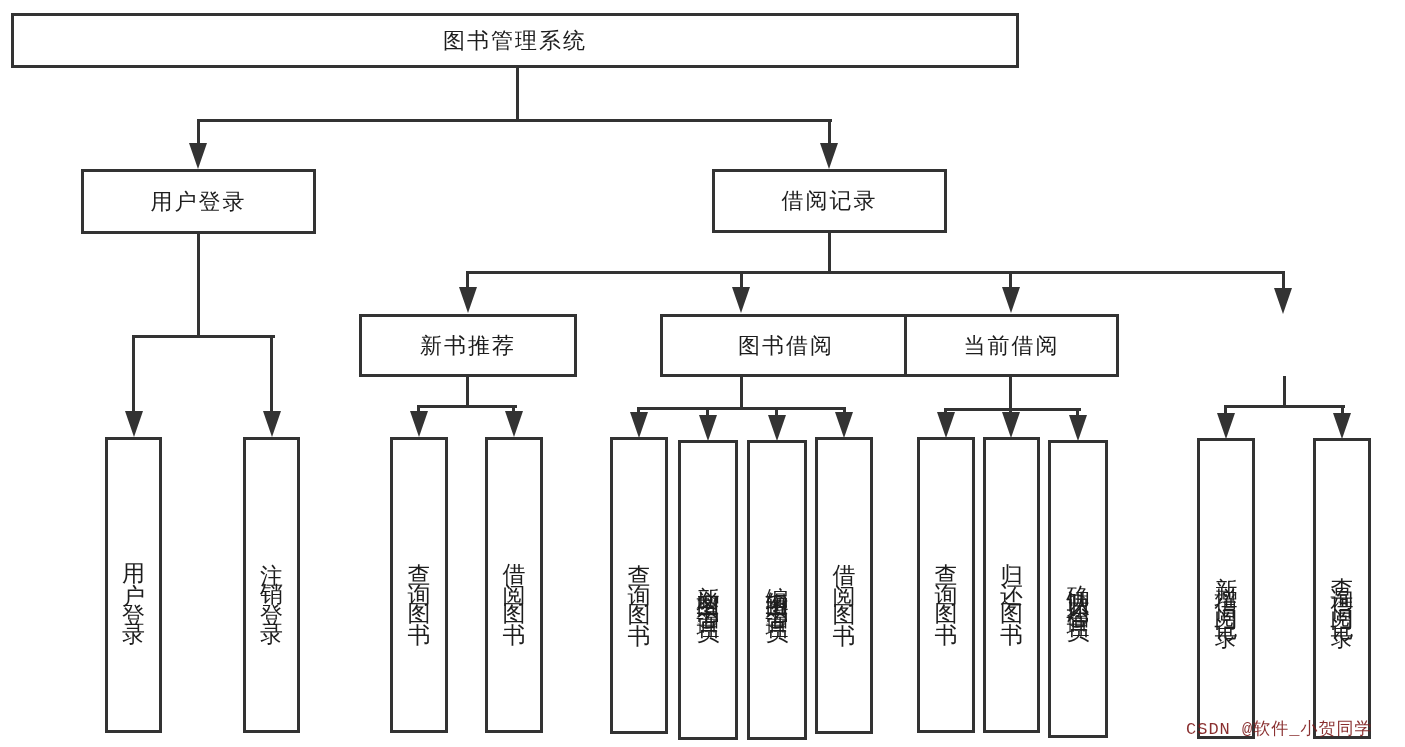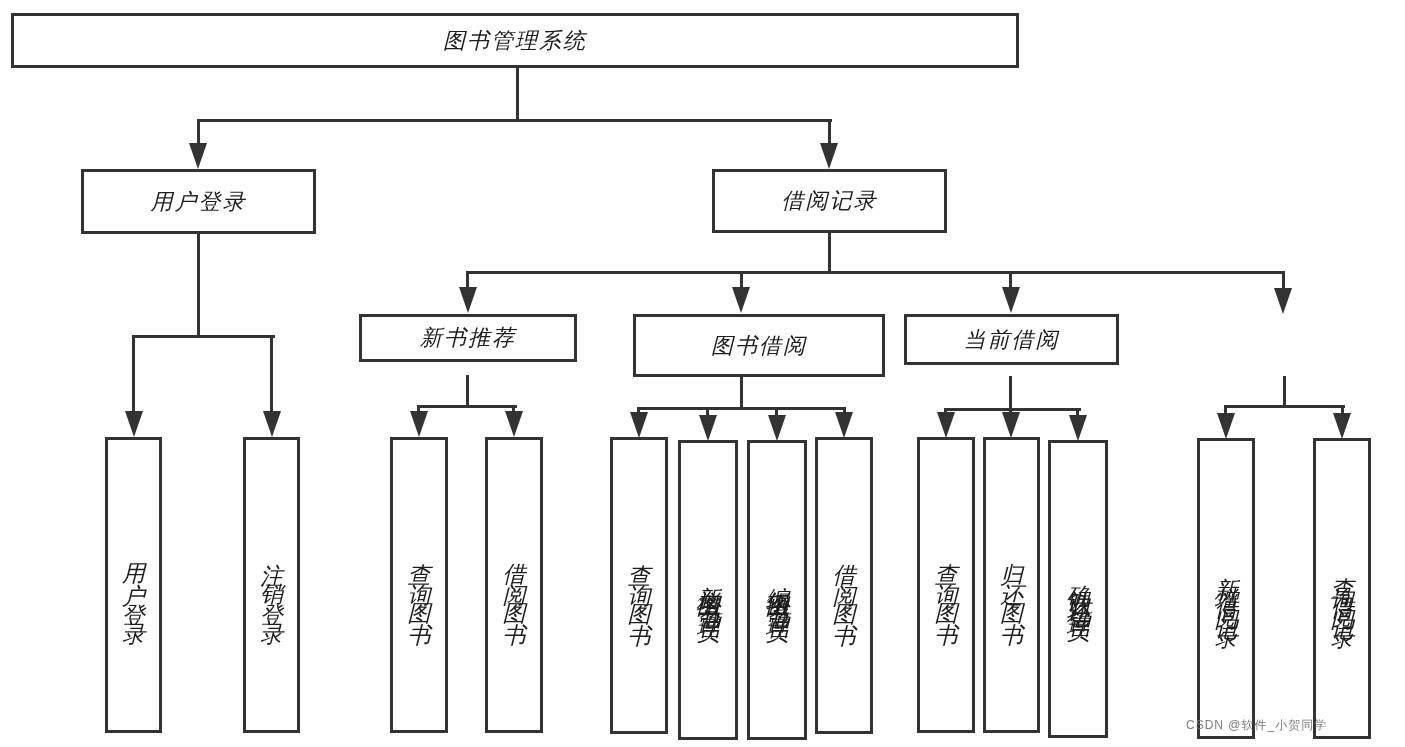--- a/index.html
+++ b/index.html
@@ -18,21 +18,20 @@
   }
   .box {
     position: absolute;
     box-sizing: border-box;
     border: 3px solid #333333;
     background: #ffffff;
     display: flex;
     align-items: center;
     justify-content: center;
     color: #1d1d1d;
-    font-style: italic;
   }
   .hbox {
     font-size: 22px;
     letter-spacing: 2px;
     white-space: nowrap;
   }
   .vbox {
     writing-mode: vertical-rl;
     text-orientation: mixed;
     font-size: 23px;
@@ -50,26 +49,27 @@
     width: 0;
     height: 0;
     border-left: 9px solid transparent;
     border-right: 9px solid transparent;
     border-top: 26px solid #333333;
   }
   .watermark {
     position: absolute;
     left: 1186px;
     top: 717px;
-    font-size: 12px;
+    font-size: 17px;
     letter-spacing: 1px;
-    color: #737373;
+    color: #7f1d1d;
     opacity: 0.92;
     white-space: nowrap;
     z-index: 5;
+    font-family: Liberation Mono, monospace;
   }
 </style>
 </head>
 <body>
 
 <div id="canvas">
 
   <div class="box hbox" style="left:11px; top:13px; width:1008px; height:55px;">图书管理系统</div>
 
   <div class="line" style="left:516px; top:68px; width:3px; height:53px;"></div>
@@ -93,23 +93,23 @@
   <div class="line" style="left:466px; top:271px; width:819px; height:3px;"></div>
   <div class="line" style="left:466px; top:271px; width:3px; height:20px;"></div>
   <div class="line" style="left:740px; top:271px; width:3px; height:20px;"></div>
   <div class="line" style="left:1009px; top:271px; width:3px; height:20px;"></div>
   <div class="line" style="left:1282px; top:271px; width:3px; height:20px;"></div>
   <div class="arrow" style="left:459px; top:287px;"></div>
   <div class="arrow" style="left:732px; top:287px;"></div>
   <div class="arrow" style="left:1002px; top:287px;"></div>
   <div class="arrow" style="left:1274px; top:288px;"></div>
 
-  <div class="box hbox" style="left:359px; top:314px; width:218px; height:48px;">新书推荐</div>
-  <div class="box hbox" style="left:633px; top:314px; width:252px; height:63px;">图书借阅</div>
-  <div class="box hbox" style="left:904px; top:314px; width:215px; height:51px;">当前借阅</div>
+  <div class="box hbox" style="left:359px; top:314px; width:218px; height:63px;">新书推荐</div>
+  <div class="box hbox" style="left:660px; top:314px; width:252px; height:63px;">图书借阅</div>
+  <div class="box hbox" style="left:904px; top:314px; width:215px; height:63px;">当前借阅</div>
 
   <div class="line" style="left:466px; top:375px; width:3px; height:33px;"></div>
   <div class="line" style="left:417px; top:405px; width:100px; height:3px;"></div>
   <div class="line" style="left:417px; top:405px; width:3px; height:10px;"></div>
   <div class="line" style="left:512px; top:405px; width:3px; height:10px;"></div>
   <div class="arrow" style="left:410px; top:411px;"></div>
   <div class="arrow" style="left:505px; top:411px;"></div>
 
   <div class="line" style="left:740px; top:375px; width:3px; height:35px;"></div>
   <div class="line" style="left:637px; top:407px; width:209px; height:3px;"></div>

